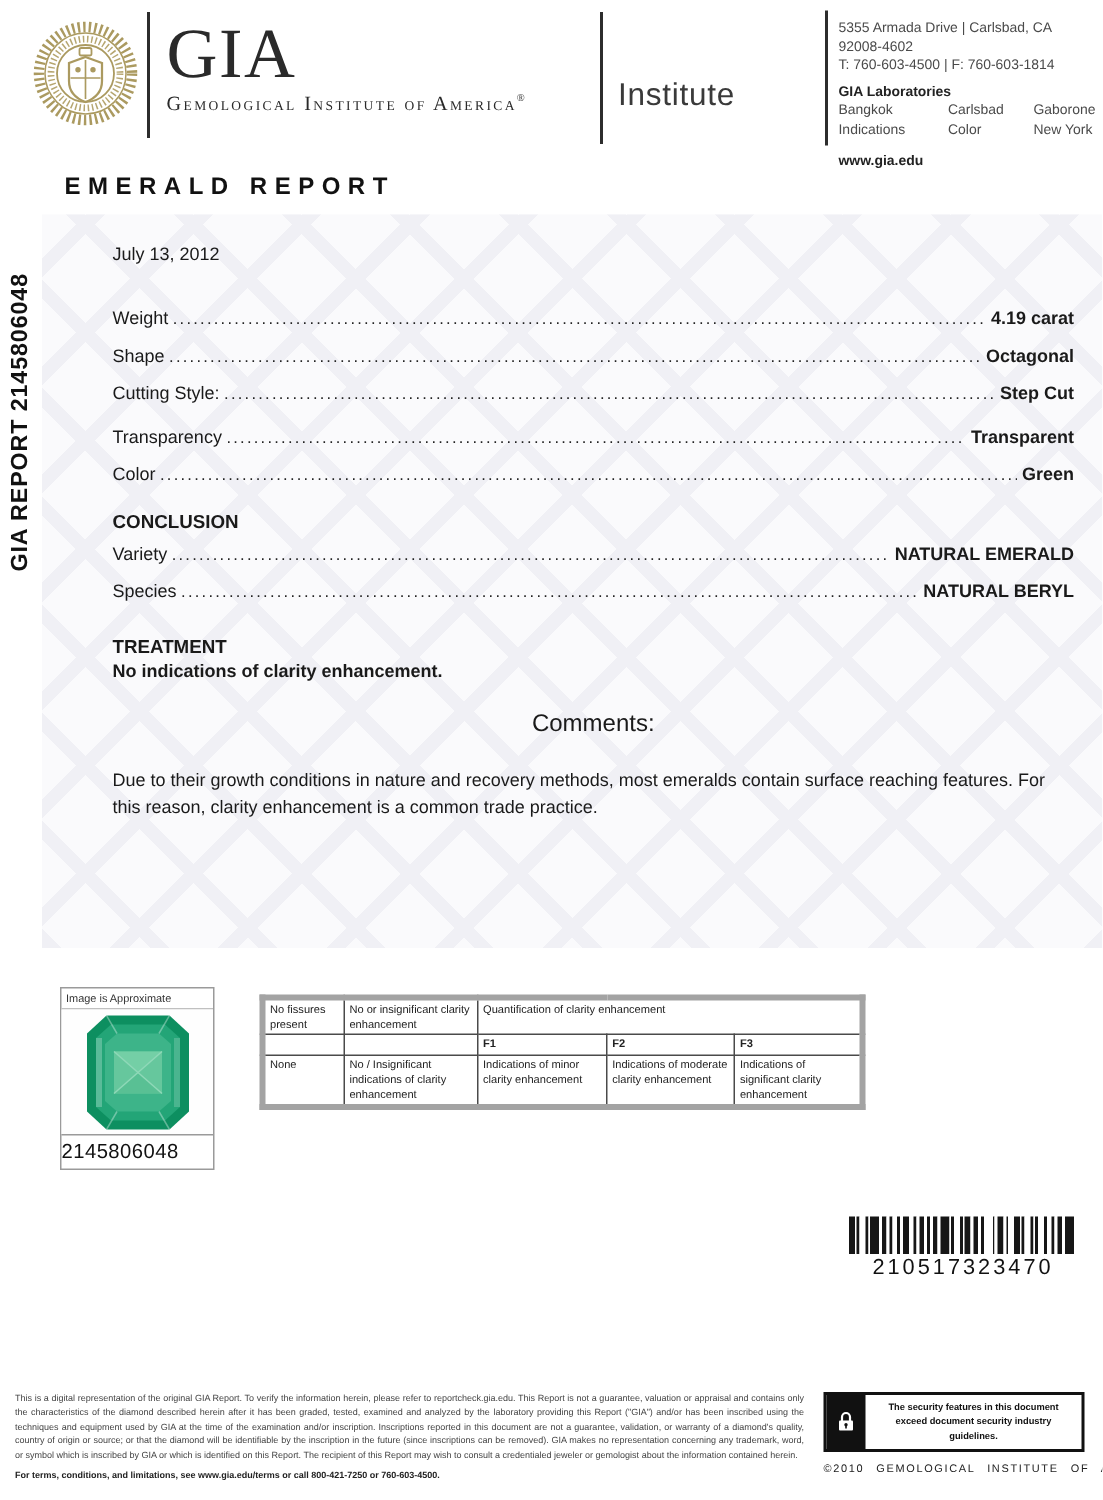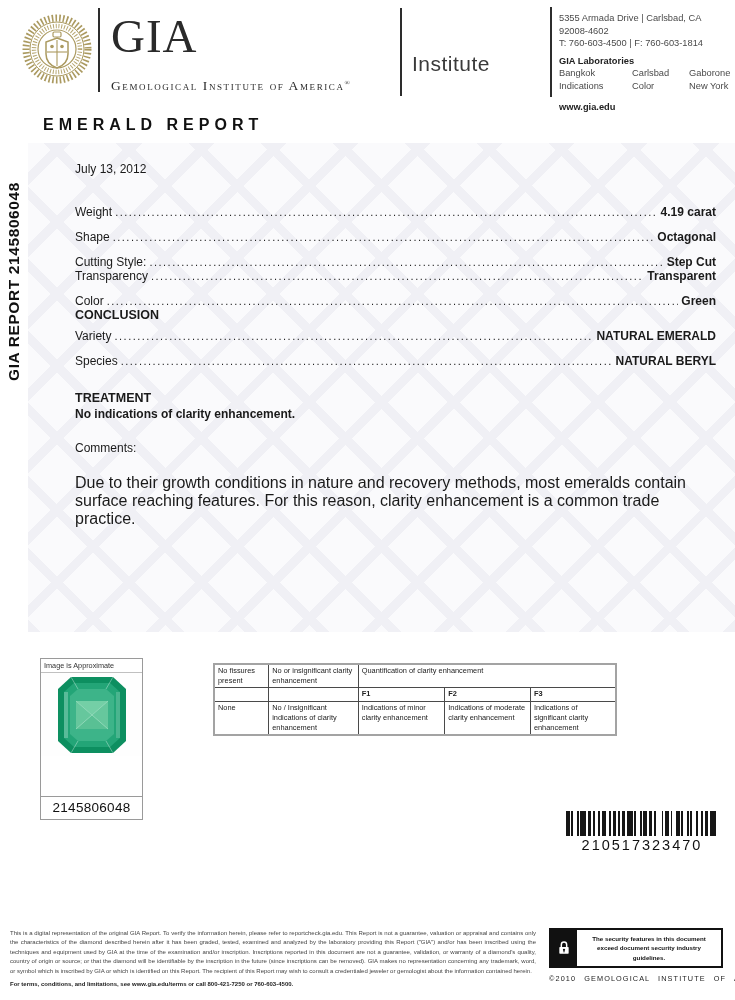--- a/index.html
+++ b/index.html
@@ -9,21 +9,21 @@
   
   .hdr-divider { position:absolute; width:2px; background:#2d2d2d; }
   .d1 { left:98px;  top:8px; height:84px; }
   .d2 { left:400px; top:8px; height:88px; }
   .d3 { left:550px; top:7px; height:90px; }
   .seal { position:absolute; left:19px; top:9px; }
   .brand { position:absolute; left:111px; top:12px; }
   .brand-gia { font-family:"Liberation Serif", serif; font-size:47px; line-height:48px;
                color:#2a2a2a; letter-spacing:1px; }
   .brand-sub { font-family:"Liberation Serif", serif; font-variant:small-caps; font-size:13.5px;
-               letter-spacing:1.6px; color:#2a2a2a; margin-top:18px;text-align:center; }
+               letter-spacing:1.6px; color:#2a2a2a; margin-top:1px;text-align:center; }
   .brand-sub sup { font-size:7px; }
   .facsimile { position:absolute; left:412px; top:52px; font-size:21px; color:#3a3a3a;
                letter-spacing:0.5px; }
   .contact { position:absolute; left:559px; top:12px; width:172px; font-size:9.3px;
              color:#4a4a4a; line-height:12.5px; }
   .labs-title { font-weight:bold; color:#222; margin-top:5px; }
   .labs { display:grid; grid-template-columns:73px 57px auto; }
   .website { font-weight:bold; margin-top:9px; color:#222; }
 
   
@@ -34,44 +34,44 @@
           background-image:
             repeating-linear-gradient(45deg,  #f0f0f5 0px, #f0f0f5 9px, transparent 9px, transparent 51px),
             repeating-linear-gradient(-45deg, #f0f0f5 0px, #f0f0f5 9px, transparent 9px, transparent 51px); }
   .side-label { position:absolute; left:5px; top:381px; transform-origin:0 0;
                 transform:rotate(-90deg); font-size:15.5px; font-weight:bold;
                 letter-spacing:0.6px; white-space:nowrap; color:#111; }
 
   
   .content { position:absolute; left:75px; top:143px; width:641px; }
   .date { margin-top:19px; font-size:12px; }
-  .field-row { display:flex; align-items:center; height:14px; }
-  .m29{margin-top:29px} .m11{margin-top:11px} .m15{} .m18{}
+  .field-row { display:flex; align-items:flex-end; height:14px; }
+  .m29{margin-top:29px} .m11{margin-top:11px} .m15{margin-top:15px} .m18{margin-top:18px}
   .m7{margin-top:7px} .m23{margin-top:23px} .m20{margin-top:20px} .m19{margin-top:19px}
   .fl { font-size:12px; }
   .dots { flex:1; overflow:hidden; white-space:nowrap; font-size:11px; letter-spacing:1.5px;
           color:#222; margin:0 3px; }
   .dots::after { content:"............................................................................................................................................................................................................................"; }
   .fv { font-size:12px; font-weight:bold; white-space:nowrap; }
   .sec-head { font-size:12.5px; font-weight:bold; }
   .treat-text { font-size:12px; font-weight:bold; margin-top:2px; }
-  .comments-label { font-size:12px; }
-  .comments-text { font-size:16px; line-height:18px; }
+  .comments-label { font-size:16px;text-align:center; }
+  .comments-text { font-size:12px; line-height:18px; }
 
   
   .img-box { position:absolute; left:40px; top:658px; width:101px; border:1px solid #9a9a9a;
              background:#fff; }
   .img-caption { font-size:7.3px; color:#333; padding:2px 3px; border-bottom:1px solid #c0c0c0; }
   .img-photo { height:83px; display:flex; align-items:center; justify-content:center; background:#fefefe; }
-  .img-number { border-top:1px solid #9a9a9a; text-align:center; font-size:13.5px;
-                padding:3px 0 4px; letter-spacing:0.3px; color:#111;margin-top:40px; }
+  .img-number { border-top:1px solid #9a9a9a; font-size:13.5px;
+                padding:3px 0 4px; letter-spacing:0.3px; color:#111; }
 
   
   .ctable { position:absolute; left:173px; top:663px; width:404px; border-collapse:collapse;
-            font-size:7.4px; line-height:1.3; color:#222; border:2px solid #a3a3a3;margin-left:40px; }
+            font-size:7.4px; line-height:1.3; color:#222; border:4px solid #a3a3a3; }
   .ctable td { border:1px solid #4a4a4a; padding:1px 3px 2px; vertical-align:top; }
   .ctable .fcell { font-weight:bold; }
   .ctable tr.r2 td { height:10px; }
 
   
   .barcode-block { position:absolute; left:566px; top:811px; width:152px; text-align:center; }
   .bars { height:25px; display:flex; }
   .bars div { height:100%; }
   .barcode-number { font-size:14.5px; letter-spacing:2px; margin-top:1px; color:#111; }
 

